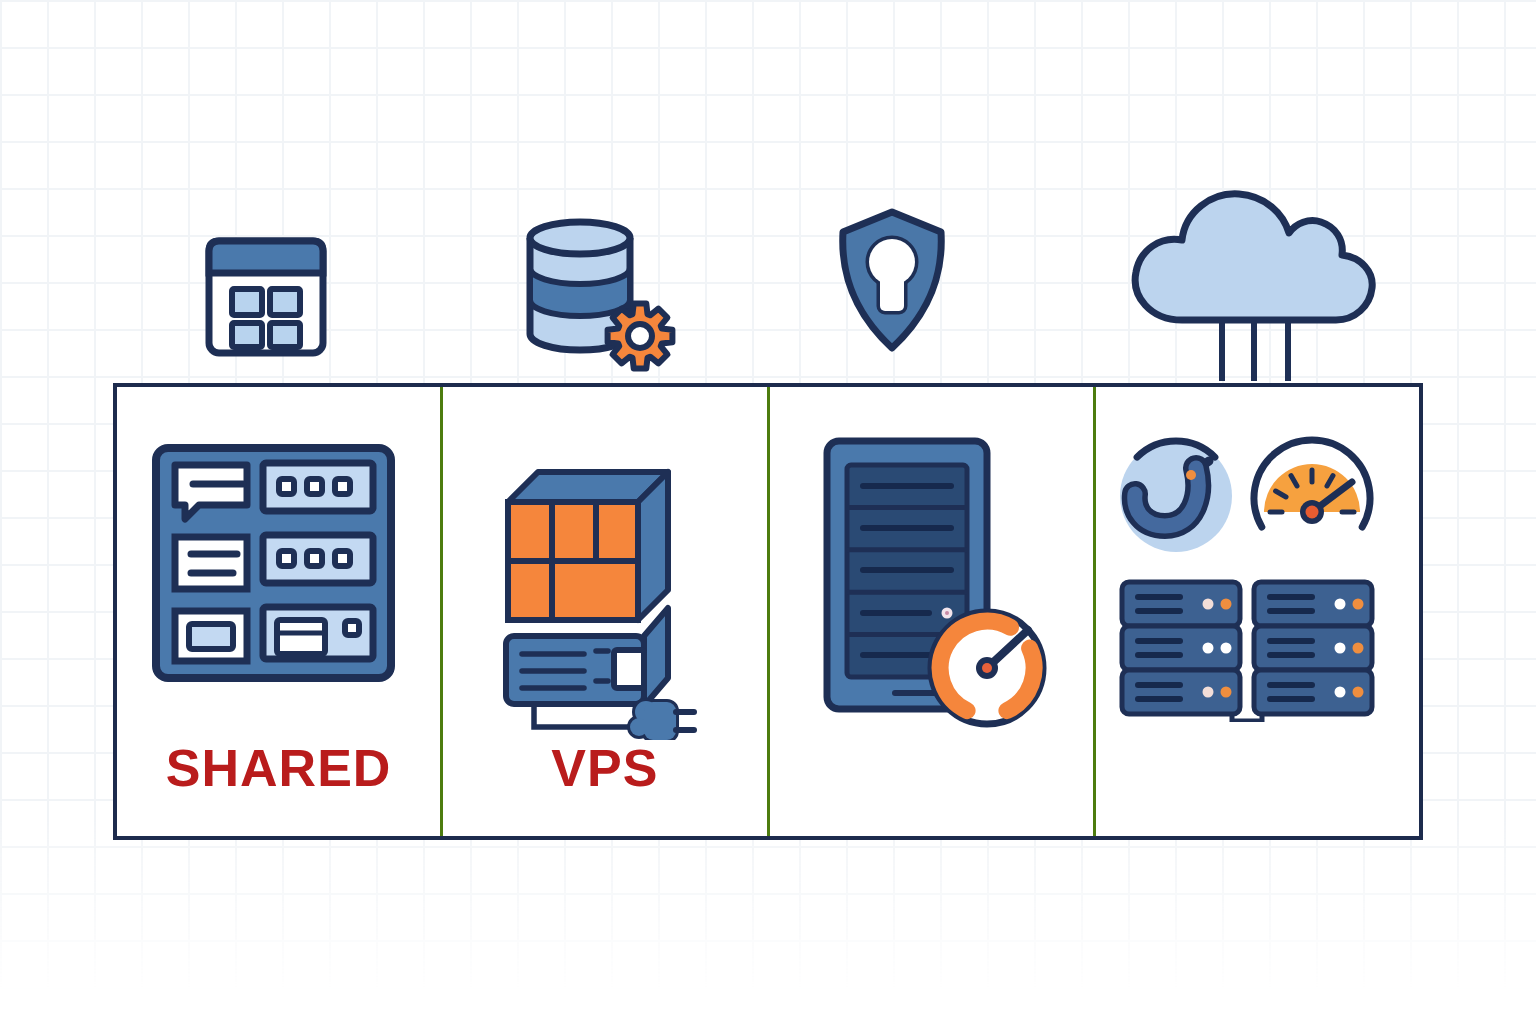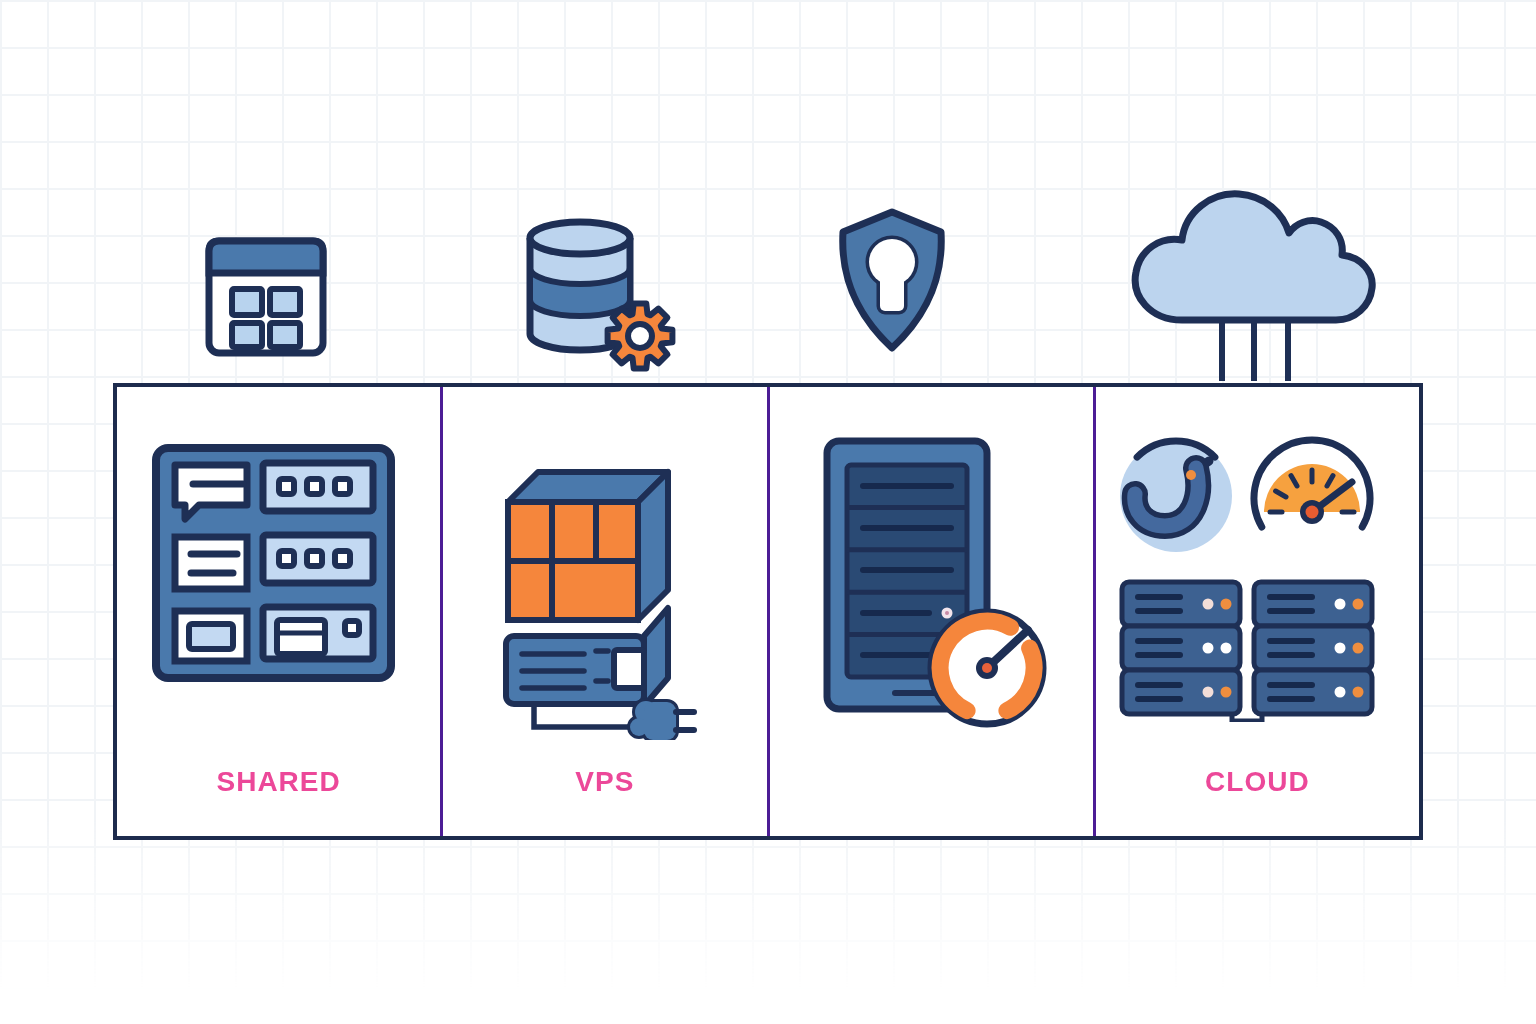--- a/index.html
+++ b/index.html
@@ -24,29 +24,29 @@
   .ti-database{left:522px;top:216px;width:160px;height:160px;}
   .ti-shield{left:832px;top:205px;width:120px;height:150px;}
   .ti-cloud{left:1118px;top:175px;width:270px;height:210px;}
   
   .compare-table{
     position:absolute;left:113px;top:383px;width:1310px;height:457px;
     box-sizing:border-box;border:4px solid #1d2b4d;background:#ffffff;
     display:flex;
   }
   .panel{flex:1;position:relative;background:#ffffff;}
-  .panel + .panel{border-left:3px solid #4c1d95;}
+  .panel + .panel{border-left:3px solid #4d7c0f;}
   .main-icon{position:absolute;left:50%;}
   .p1 .main-icon{top:56px;margin-left:-128px;}
   .p2 .main-icon{top:53px;margin-left:-119px;}
   .p3 .main-icon{top:46px;margin-left:-116px;}
   .p4 .main-icon{top:45px;margin-left:-145px;}
   .panel-label{
     position:absolute;left:0;right:0;bottom:38px;text-align:center;
-    font-size:28px;font-weight:bold;color:#ec4899;letter-spacing:1px;
+    font-size:52px;font-weight:bold;color:#b91c1c;letter-spacing:1px;
   }
 </style>
 </head>
 <body>
 
 <div class="page">
   <div class="grid-bg"></div>
 
   <div class="abs ti-calendar">
     <svg width="122" height="120" viewBox="0 0 122 120">
@@ -236,17 +236,16 @@
             <circle cx="86" cy="22" r="5.5" fill="#ffffff"></circle>
               <circle cx="104" cy="22" r="5.5" fill="#ef8e3f"></circle>
             <circle cx="86" cy="66" r="5.5" fill="#ffffff"></circle>
               <circle cx="104" cy="66" r="5.5" fill="#ef8e3f"></circle>
             <circle cx="86" cy="110" r="5.5" fill="#ffffff"></circle>
               <circle cx="104" cy="110" r="5.5" fill="#ef8e3f"></circle>
           </g>
           <path d="M120,282 v7 h30 v-7" fill="none" stroke="#1e2f55" stroke-width="5"></path>
         </svg>
       </div>
-      <div class="panel-label">CLOUD</div>
     </div>
 
   </div>
 </div>
 
 </body></html>

